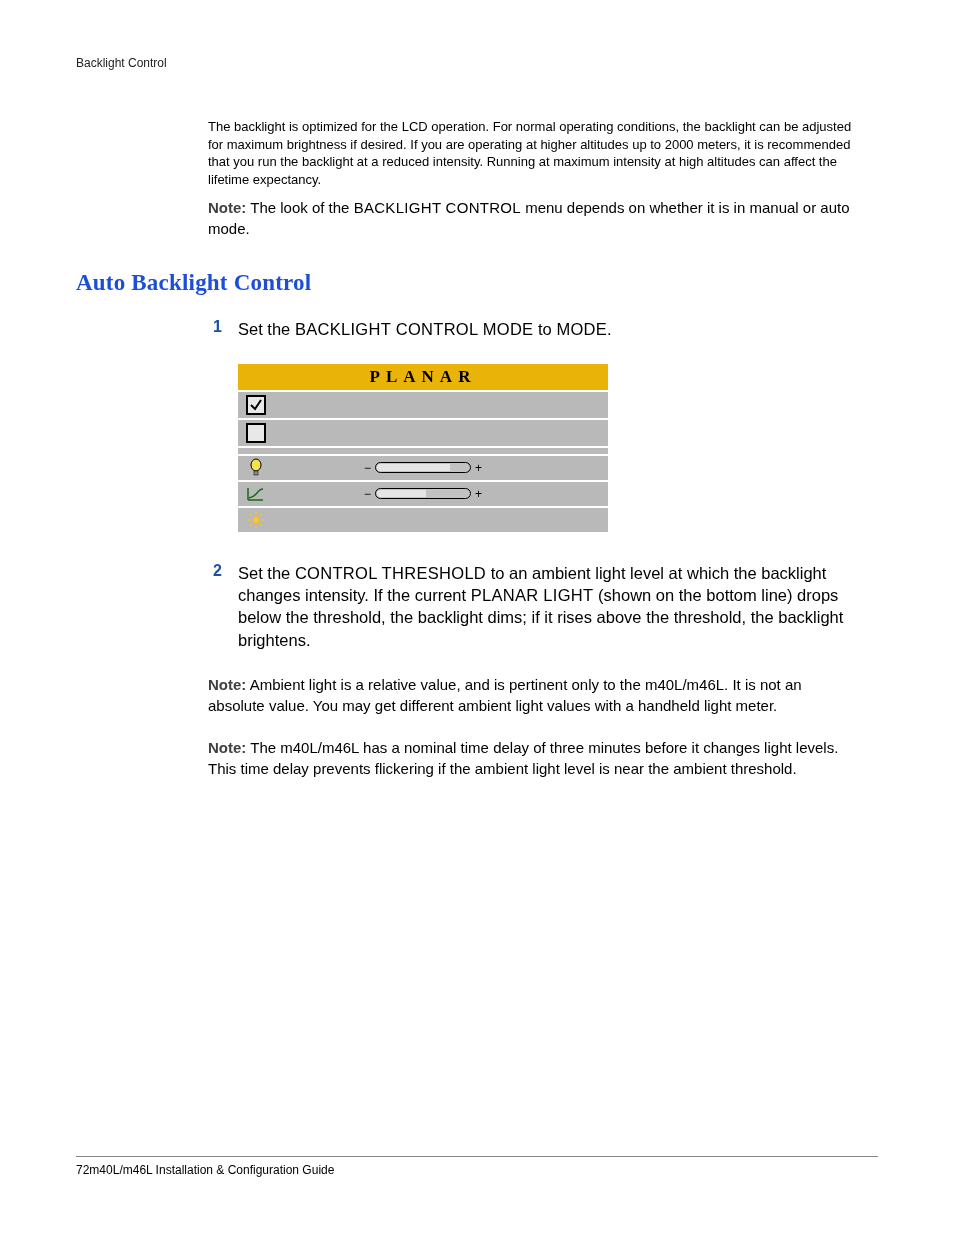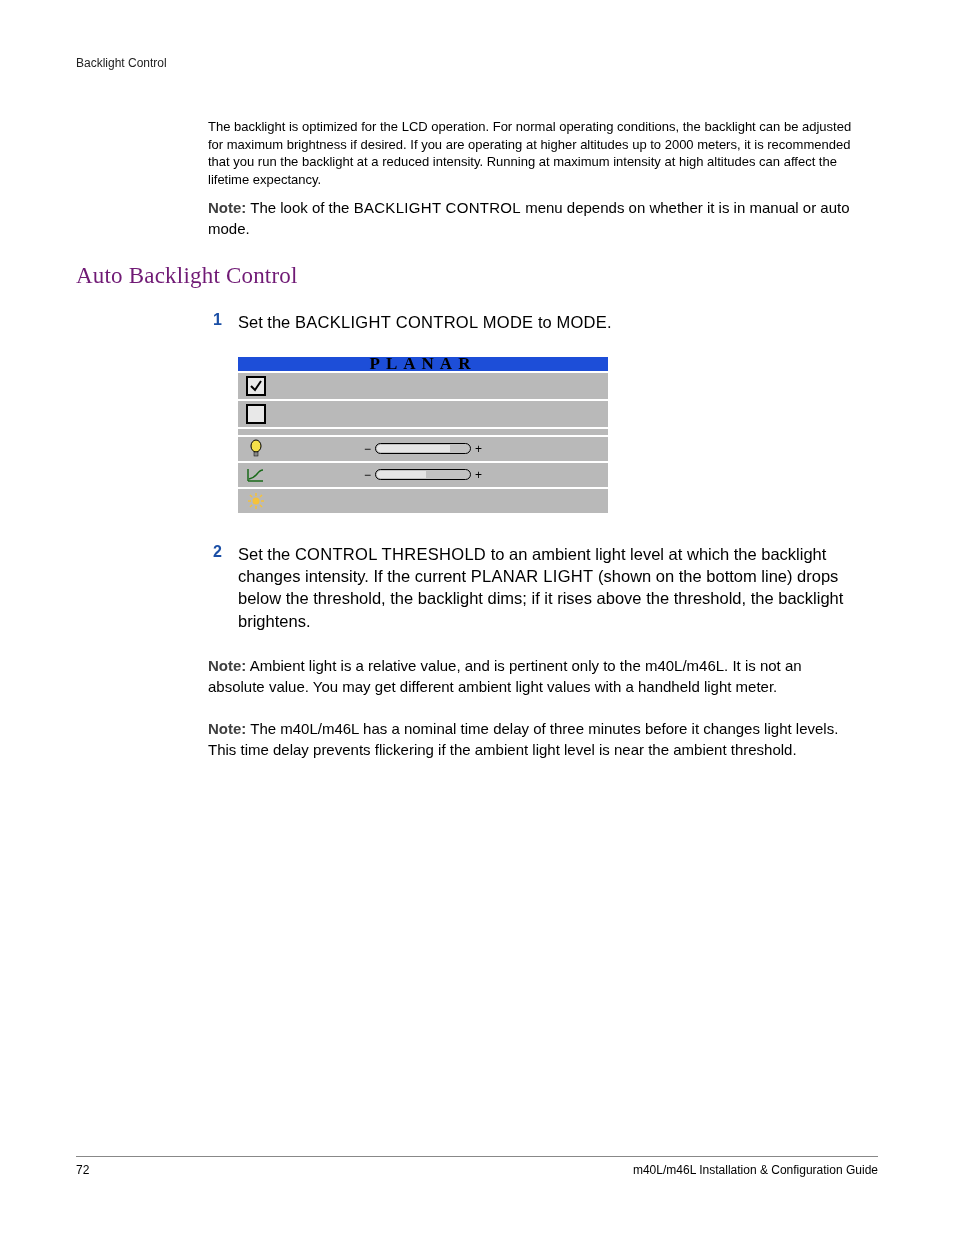--- a/index.html
+++ b/index.html
@@ -33,24 +33,24 @@
       line-height: 1.38;
       margin-bottom: 22px;
     }
     .note-label {
       font-weight: 700;
       color: #404040;
     }
     .sc { font-variant: small-caps; letter-spacing: 0.3px; }
     h2.section {
       font-family: Georgia, "Times New Roman", serif;
-      font-weight: 400;
+      font-weight: 700;
       font-size: 23px;
-      color: #701a75;
-      margin: 23px 0 22px -132px;
+      color: #1d4ed8;
+      margin: 30px 0 22px -132px;
       letter-spacing: 0.2px;
     }
     .numitem {
       display: flex;
       gap: 16px;
       margin-bottom: 24px;
     }
     .numitem .num {
       font-weight: 700;
       color: #1b4fa6;
@@ -69,22 +69,22 @@
     }
     .menu-row {
       background: #b9b9b9;
       border-bottom: 2px solid #fff;
       height: 26px;
       display: flex;
       align-items: center;
       position: relative;
     }
     .menu-row.head {
-      background: #1d4ed8;
-      height: 16px;
+      background: #eab308;
+      height: 28px;
       justify-content: center;
     }
     .planar {
       font-family: Georgia, serif;
       font-weight: 700;
       letter-spacing: 6px;
       font-size: 17px;
       color: #000;
     }
     .menu-row.spacer { height: 8px; }
@@ -127,21 +127,21 @@
     .footer {
       position: absolute;
       bottom: 58px;
       left: 76px; right: 76px;
       border-top: 1px solid #888;
       padding-top: 6px;
       font-size: 12px;
       display: flex;
     }
     .footer .pg { flex: 0 0 auto; }
-    .footer .ttl { flex: 1; text-align: right; }
+    .footer .ttl { flex: 1; text-align: left; }
   </style>
 </head>
 <body>
 
 <div class="page">
   <div class="header">Backlight Control</div>
 
   <div class="content">
     <p class="body-para">The backlight is optimized for the LCD operation. For normal operating conditions, the backlight can be adjusted for maximum brightness if desired. If you are operating at higher altitudes up to 2000 meters, it is recommended that you run the backlight at a reduced intensity. Running at maximum intensity at high altitudes can affect the lifetime expectancy.</p>
 

